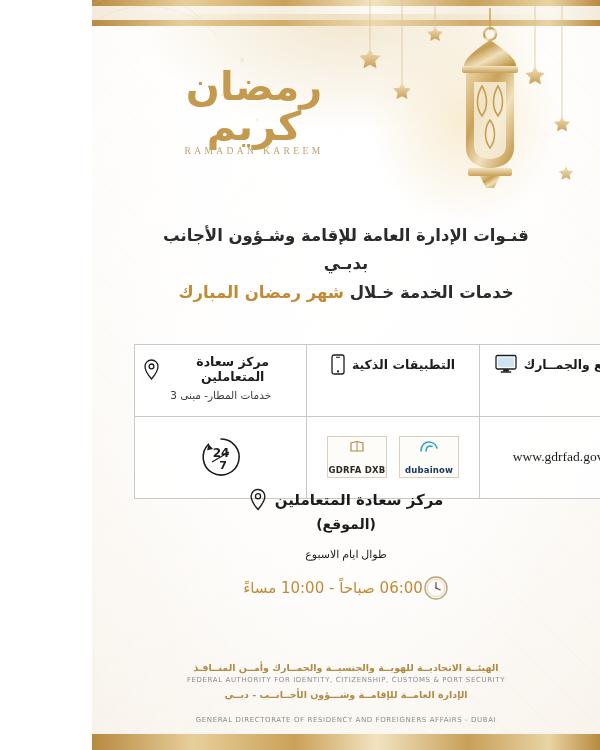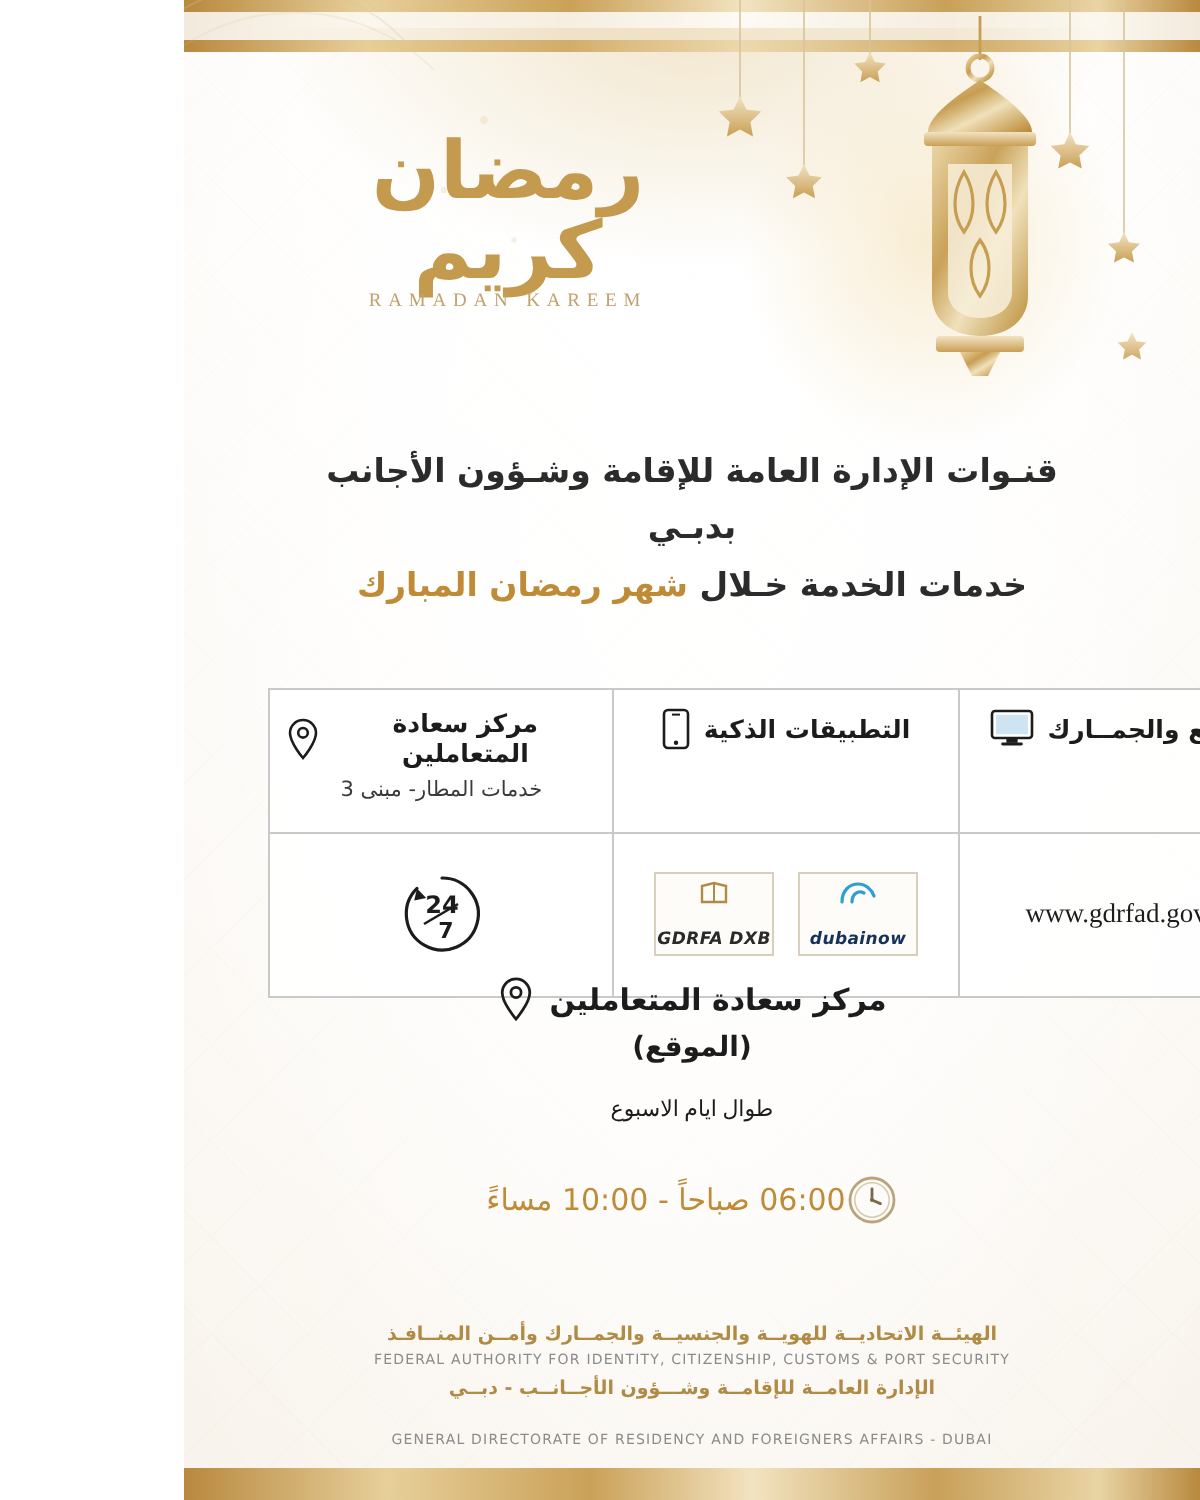--- a/index.html
+++ b/index.html
@@ -210,21 +210,20 @@
   .app-badge {
     width: 58px;
     height: 40px;
     border: 1px solid #d8cfbe;
     background: #fdfcf9;
     display: flex;
     flex-direction: column;
     align-items: center;
     justify-content: center;
     gap: 12px;
-    font-style: italic;
   }
   .app-badge .app-name {
     font-size: 8.5px;
     color: #16325c;
     font-weight: bold;
     direction: ltr;
     letter-spacing: 0.2px;
   }
   .app-badge.gdrfa .app-name { color: #2a2a2a; }
 
@@ -250,21 +249,21 @@
     font-weight: bold;
     color: #1c1c1c;
   }
   .chc .days {
     margin-top: 16px;
     font-size: 11px;
     color: #1c1c1c;
     font-family: Liberation Serif, serif;
   }
   .chc .hours-line {
-    margin-top: 26px;
+    margin-top: 14px;
     display: flex;
     align-items: center;
     justify-content: center;
   }
   .chc .hours {
     font-size: 15px;
     color: #c08b36;
     direction: rtl;
     font-weight: normal;
   }

